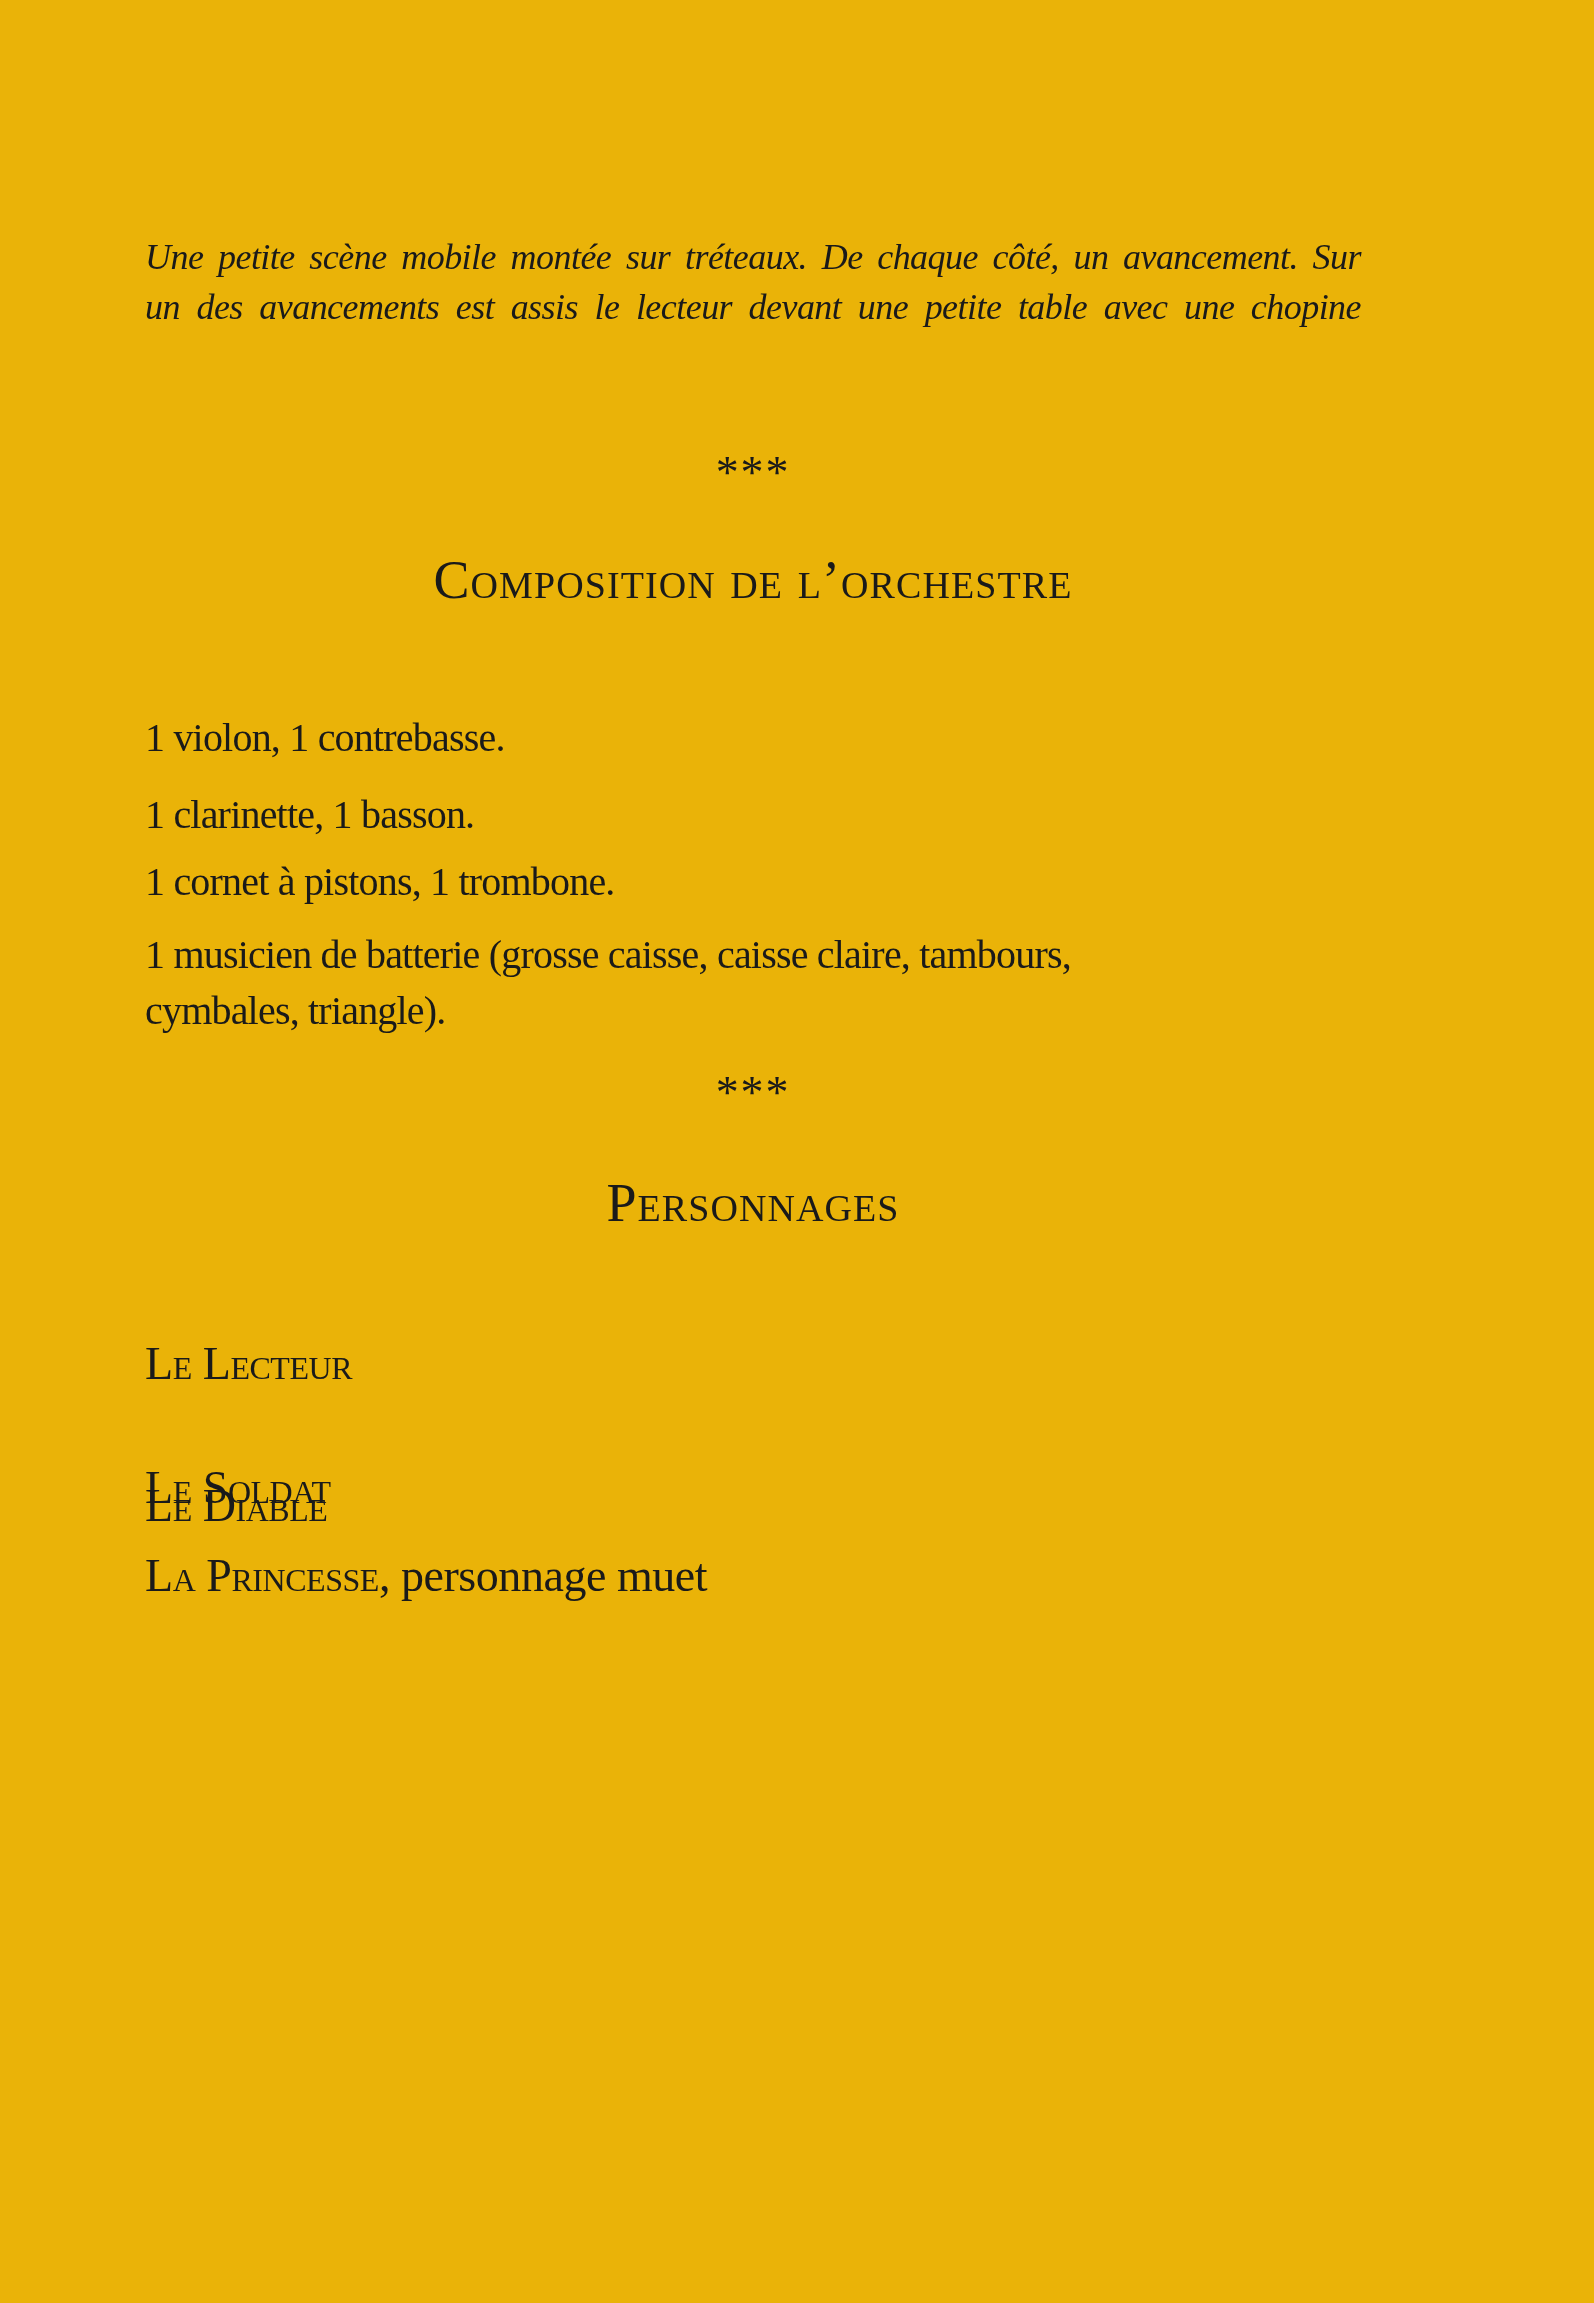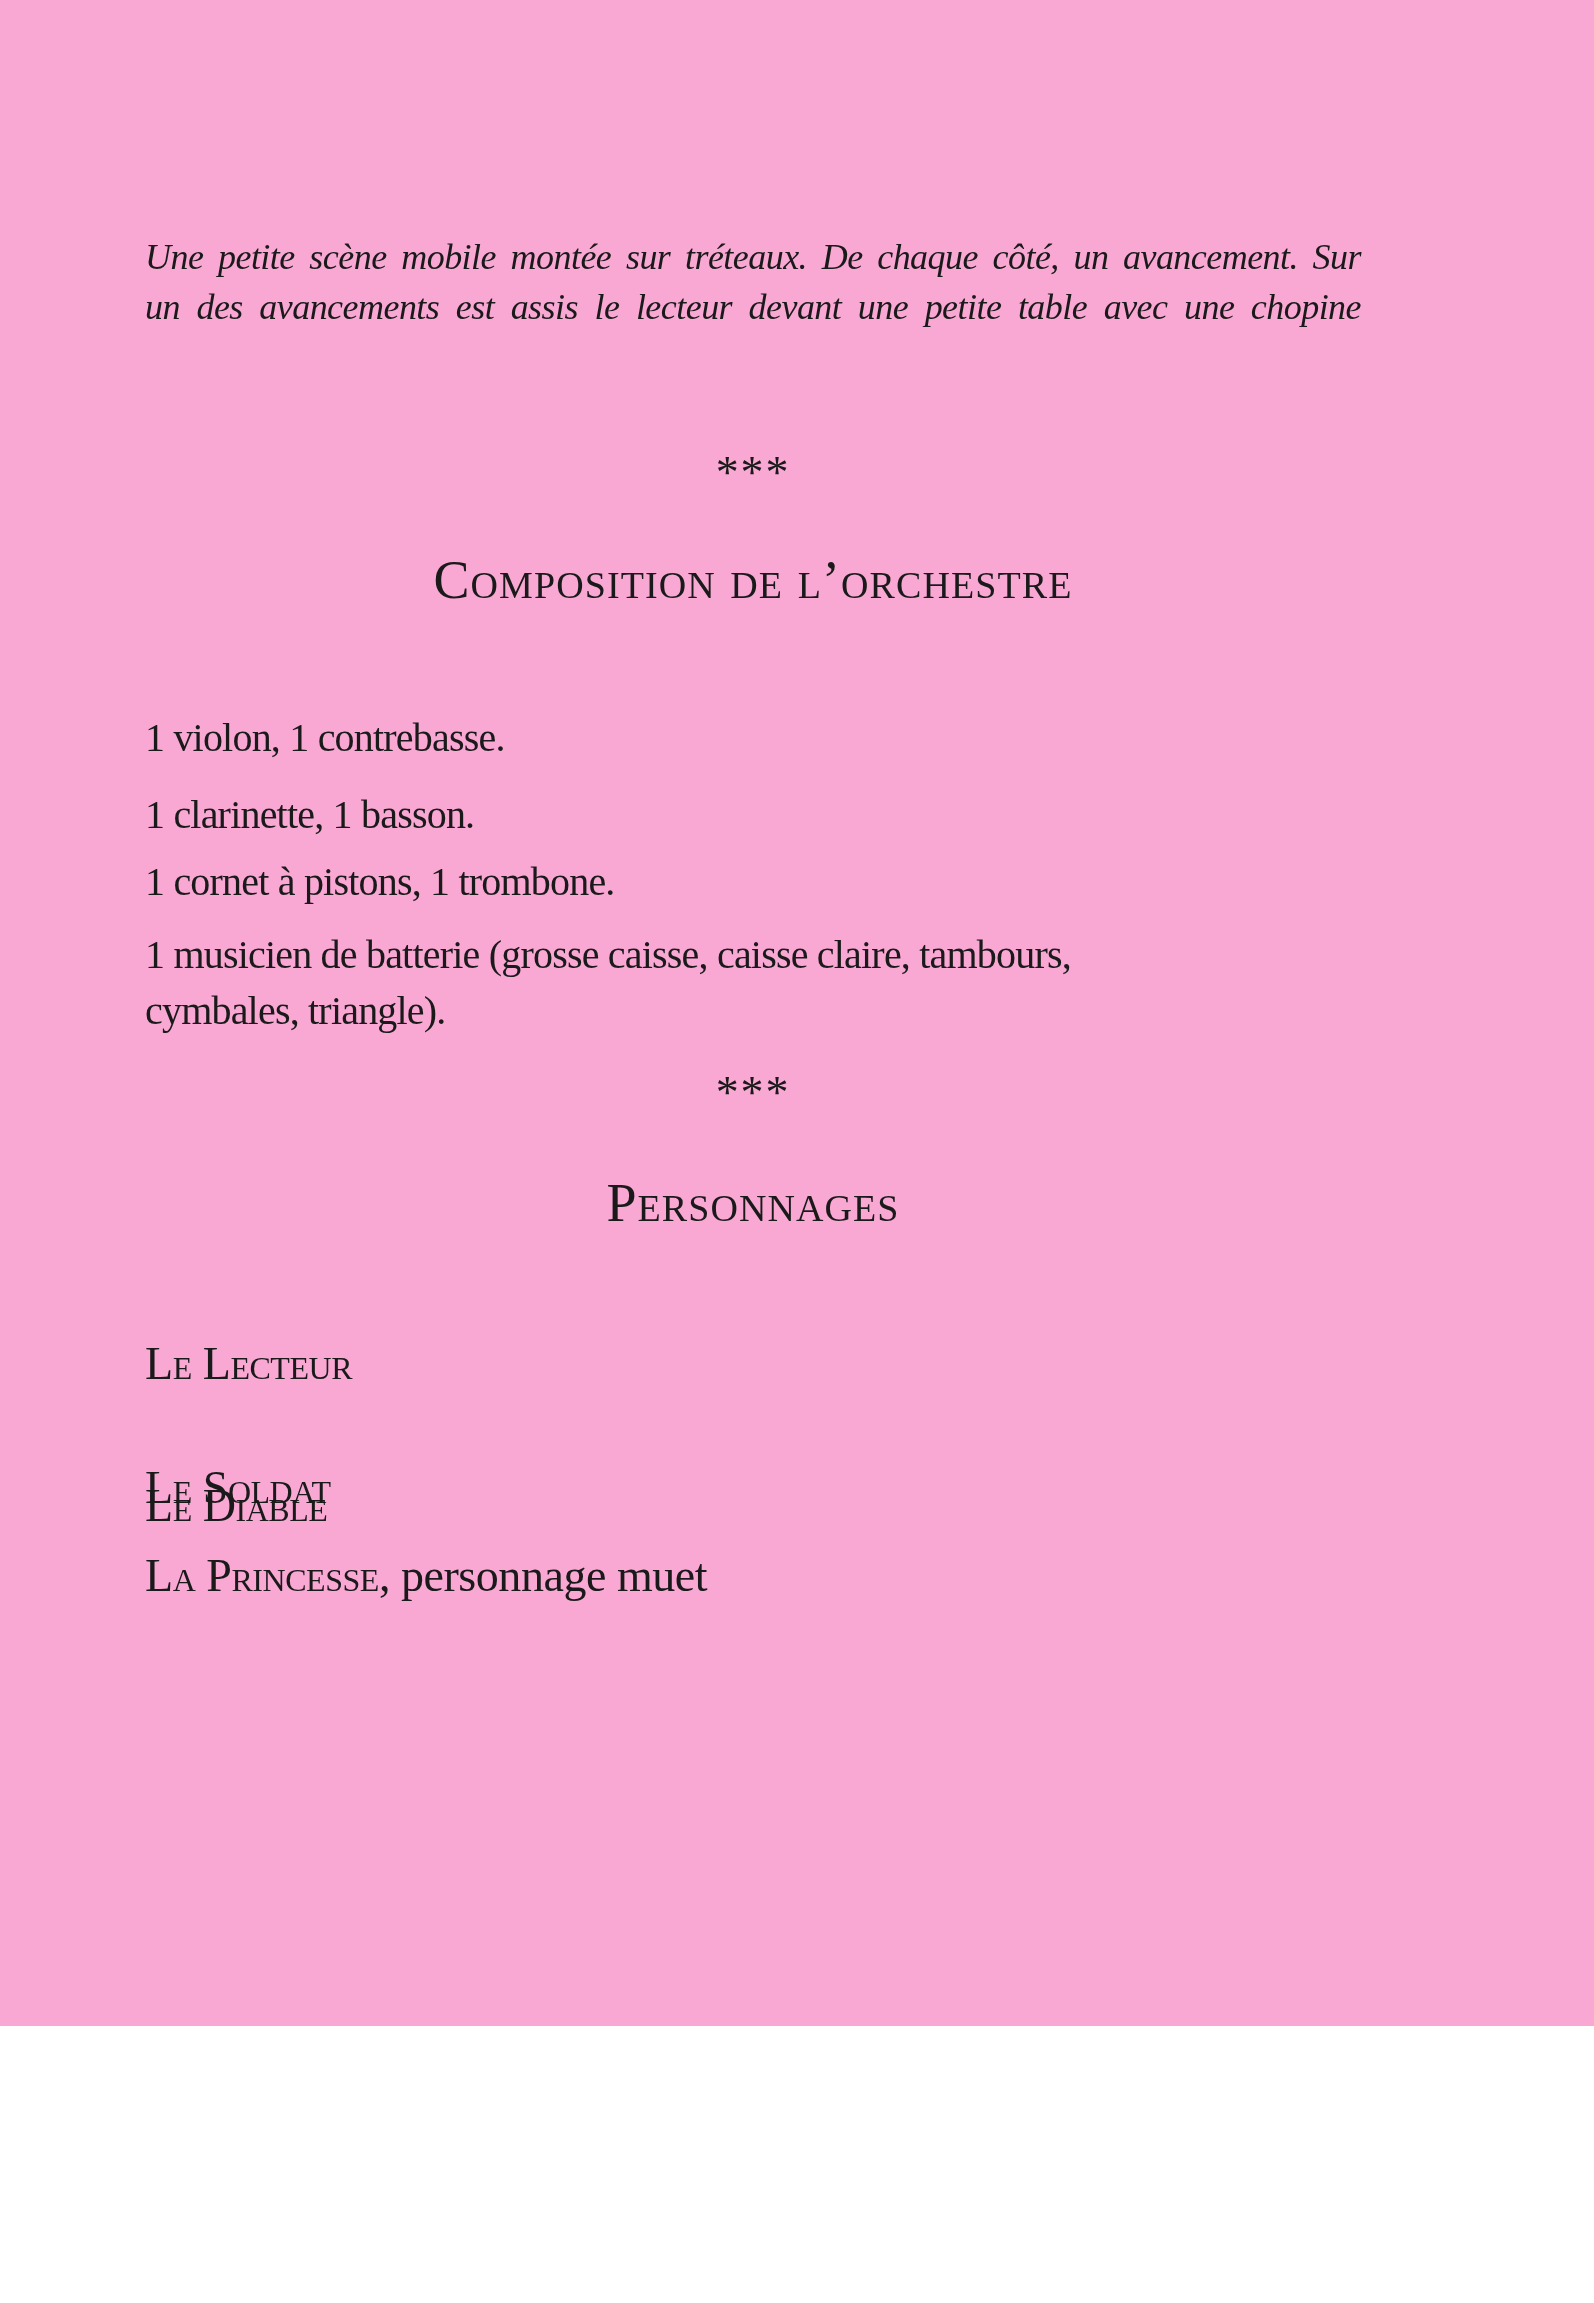--- a/index.html
+++ b/index.html
@@ -1,21 +1,21 @@
 <!DOCTYPE html>
 <html><head>
 <meta charset="utf-8">
 <style>
   html, body { margin: 0; padding: 0; background: #ffffff; }
 
   .page {
     position: relative;
     width: 1594px;
-    height: 2026px;
-    background: #f9a8d4;
+    height: 2303px;
+    background: #eab308;
     color: #1a1a1a;
     font-family: "Liberation Serif", "DejaVu Serif", serif;
     overflow: hidden;
   }
 
   
   .stage {
     position: absolute;
     left: 145px;
     top: 232px;

